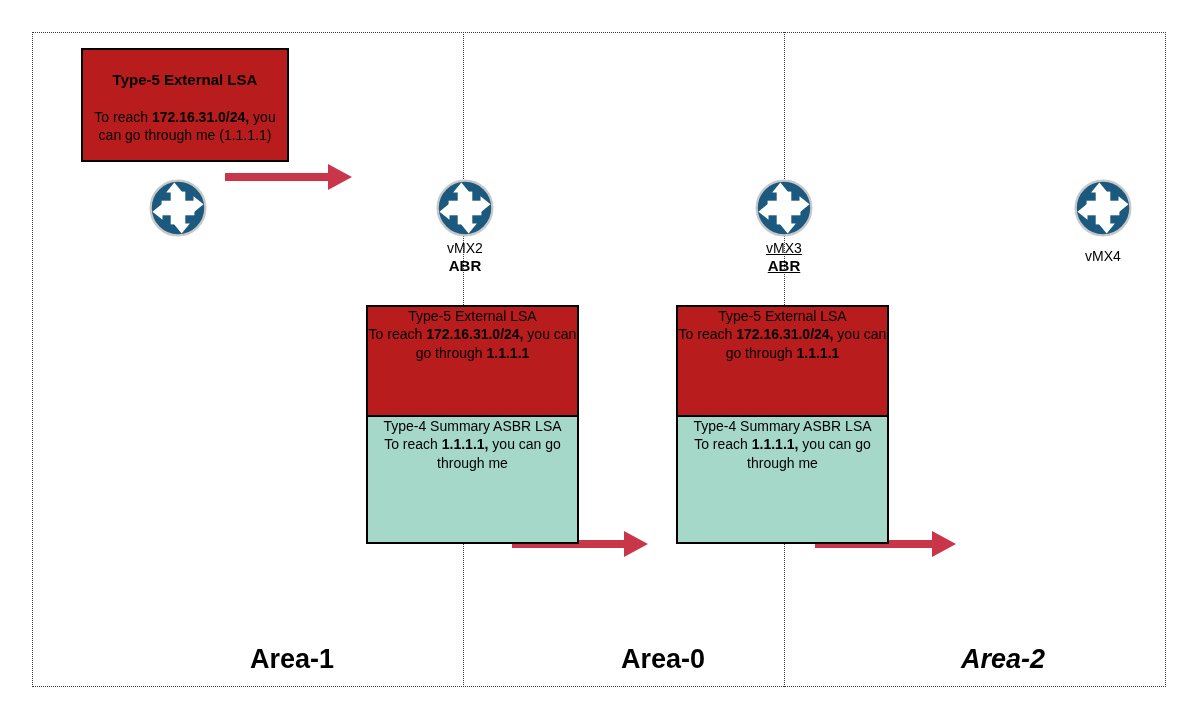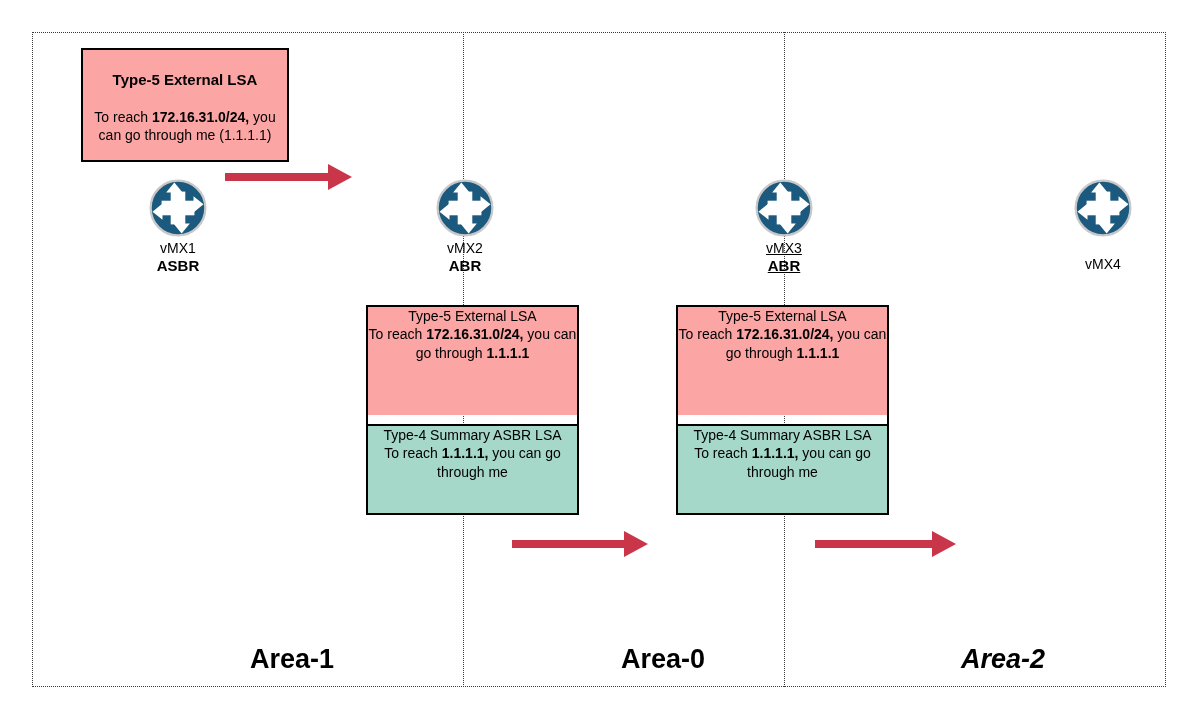--- a/index.html
+++ b/index.html
@@ -7,32 +7,32 @@
   .canvas{position:relative;width:1200px;height:721px;background:#fff;overflow:hidden;}
 
   .outer-border{position:absolute;left:32px;top:32px;width:1134px;height:655px;
     border:1px dotted #3a3a3a;box-sizing:border-box;z-index:1;}
   .vline{position:absolute;top:32px;height:655px;width:0;border-left:1px dotted #3a3a3a;z-index:1;}
   .vline.v1{left:463px;}
   .vline.v2{left:784px;}
 
   .callout{position:absolute;box-sizing:border-box;border:2px solid #000;
     text-align:center;font-size:14px;line-height:1.32;z-index:3;}
-  .lsa5{background:#fca5a5;}
+  .lsa5{background:#b91c1c;}
   .lsa4{background:#a5d8c9;}
   .callout .title{font-weight:bold;font-size:15px;padding:20px 6px 0 6px;}
   .callout .body{padding:18px 8px 0 8px;}
   .callout .body b{font-weight:bold;}
 
   .origin-box{left:81px;top:48px;width:208px;height:114px;}
 
   .stack{position:absolute;width:213px;z-index:3;border:2px solid #000;box-sizing:border-box;}
   .stack .sec{box-sizing:border-box;text-align:center;font-size:14px;line-height:1.32;}
   .stack .sec.top{height:108px;}
-  .stack .sec.bottom{height:89px;border-top:2px solid #000;margin-top:9px;}
+  .stack .sec.bottom{height:127px;border-top:2px solid #000;}
   .stack-vmx2{left:366px;top:305px;}
   .stack-vmx3{left:676px;top:305px;}
 
   .router{position:absolute;width:62px;height:62px;z-index:4;}
   .router svg{display:block;width:62px;height:62px;}
   .router-label{position:absolute;width:140px;text-align:center;z-index:2;top:240px;}
   .router-label .rname{font-size:14px;line-height:17px;}
   .router-label .rrole{font-size:15px;font-weight:bold;line-height:18px;}
 
   .red-arrow{position:absolute;height:8px;background:#c9364a;z-index:3;}
@@ -126,33 +126,29 @@
             <polygon points="38,62 29,51 47,51"></polygon>
           <rect x="16" y="26" width="36" height="8"></rect>
             <polygon points="62,30 51,21 51,39"></polygon>
           <rect x="16" y="34" width="36" height="8"></rect>
             <polygon points="6,38 17,29 17,47"></polygon>
         </g>
       </svg>
     </span>
   </div>
 
-  <div class="router-label" style="left:108px;">
-    <div class="rname">vMX1</div>
-    <div class="rrole">ASBR</div>
-  </div>
   <div class="router-label" style="left:395px;">
     <div class="rname">vMX2</div>
     <div class="rrole">ABR</div>
   </div>
   <div class="router-label" style="left:714px;text-decoration:underline;">
     <div class="rname">vMX3</div>
     <div class="rrole">ABR</div>
   </div>
-  <div class="router-label" style="left:1033px;top:256px;">
+  <div class="router-label" style="left:1033px;top:248px;">
     <div class="rname">vMX4</div>
     <div class="rrole"></div>
   </div>
 
   <div class="stack stack-vmx2">
     <div class="sec top lsa5">
       <div class="title">Type-5 External LSA</div>
       <div class="body"><span>To reach </span><b>172.16.31.0/24,</b><span> you can go through </span><b>1.1.1.1</b></div>
     </div>
     <div class="sec bottom lsa4">

